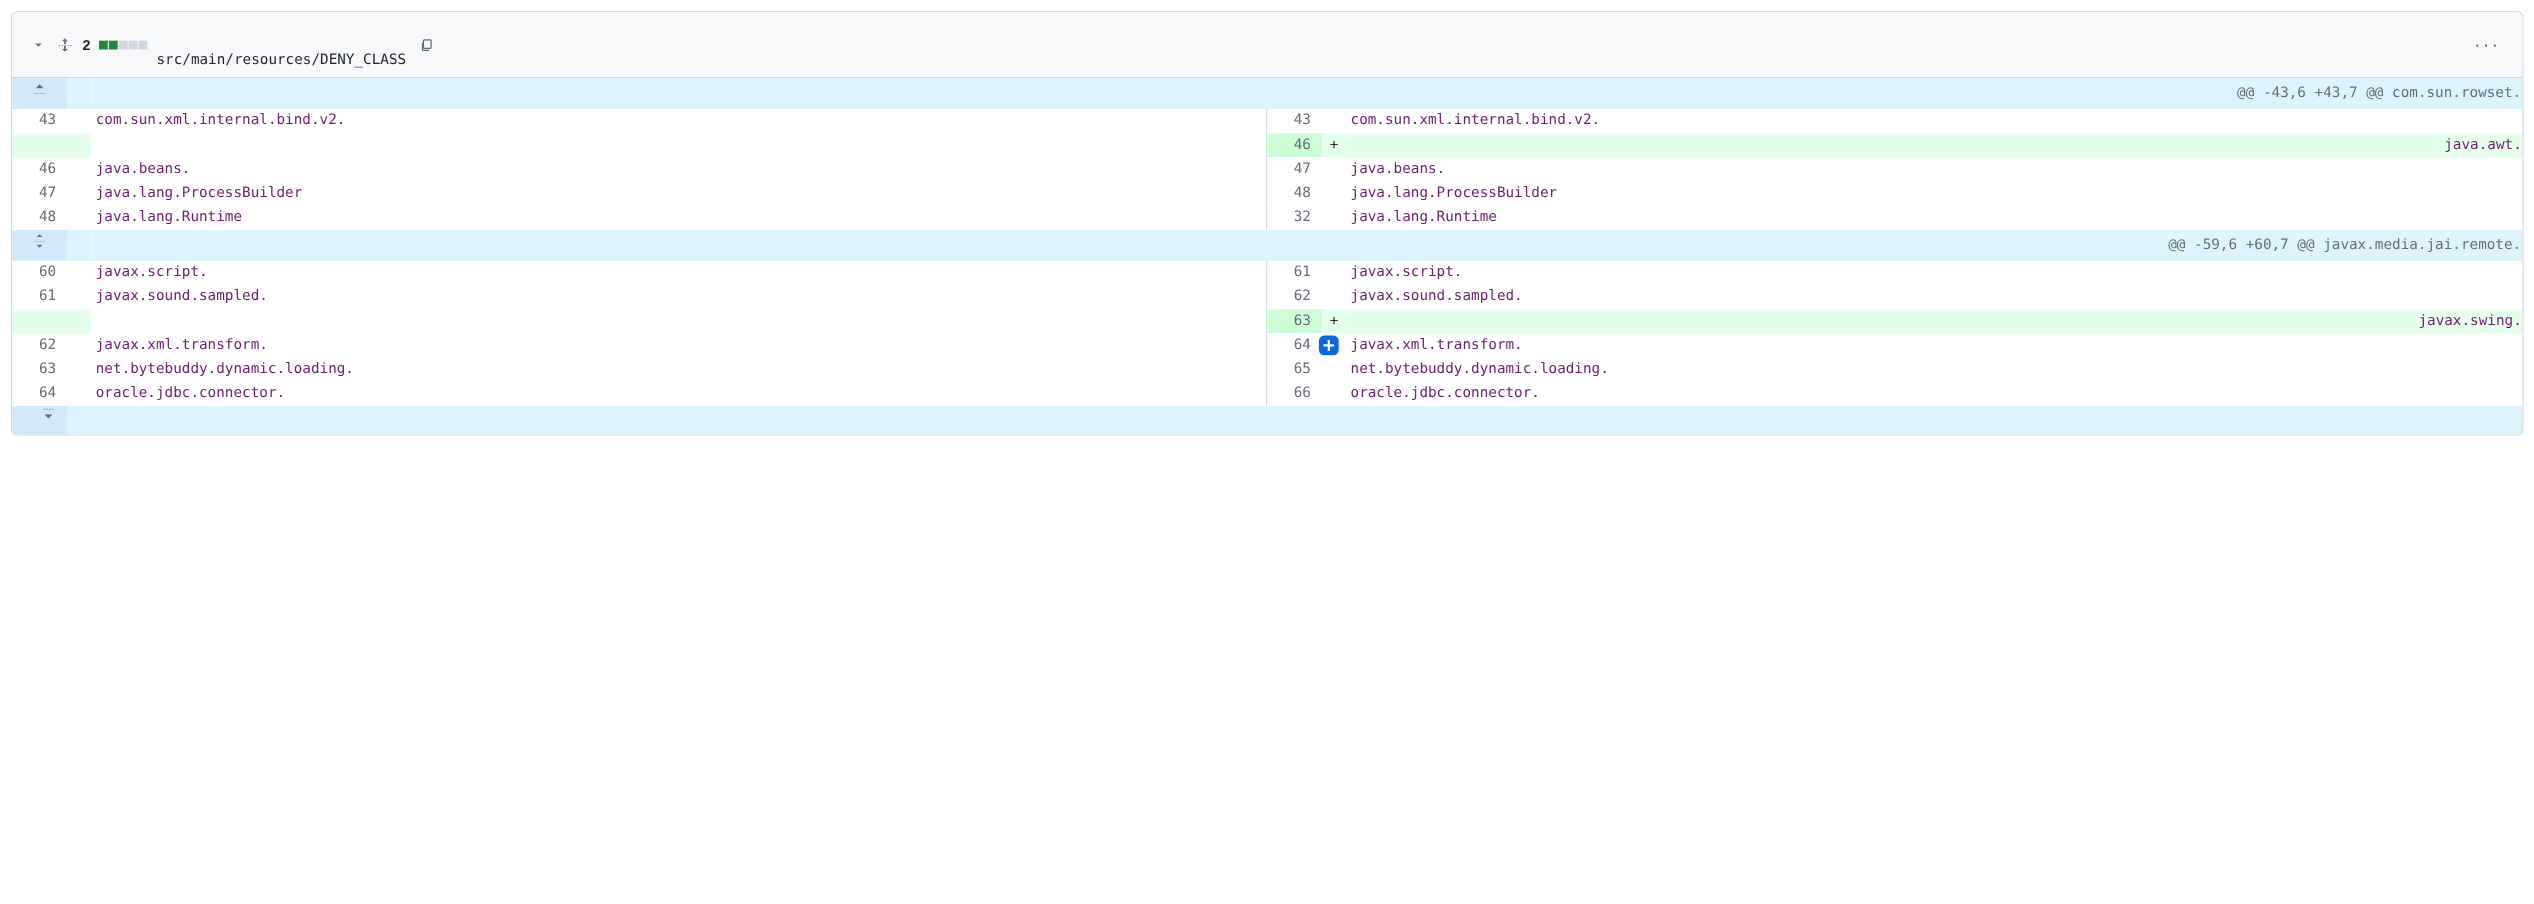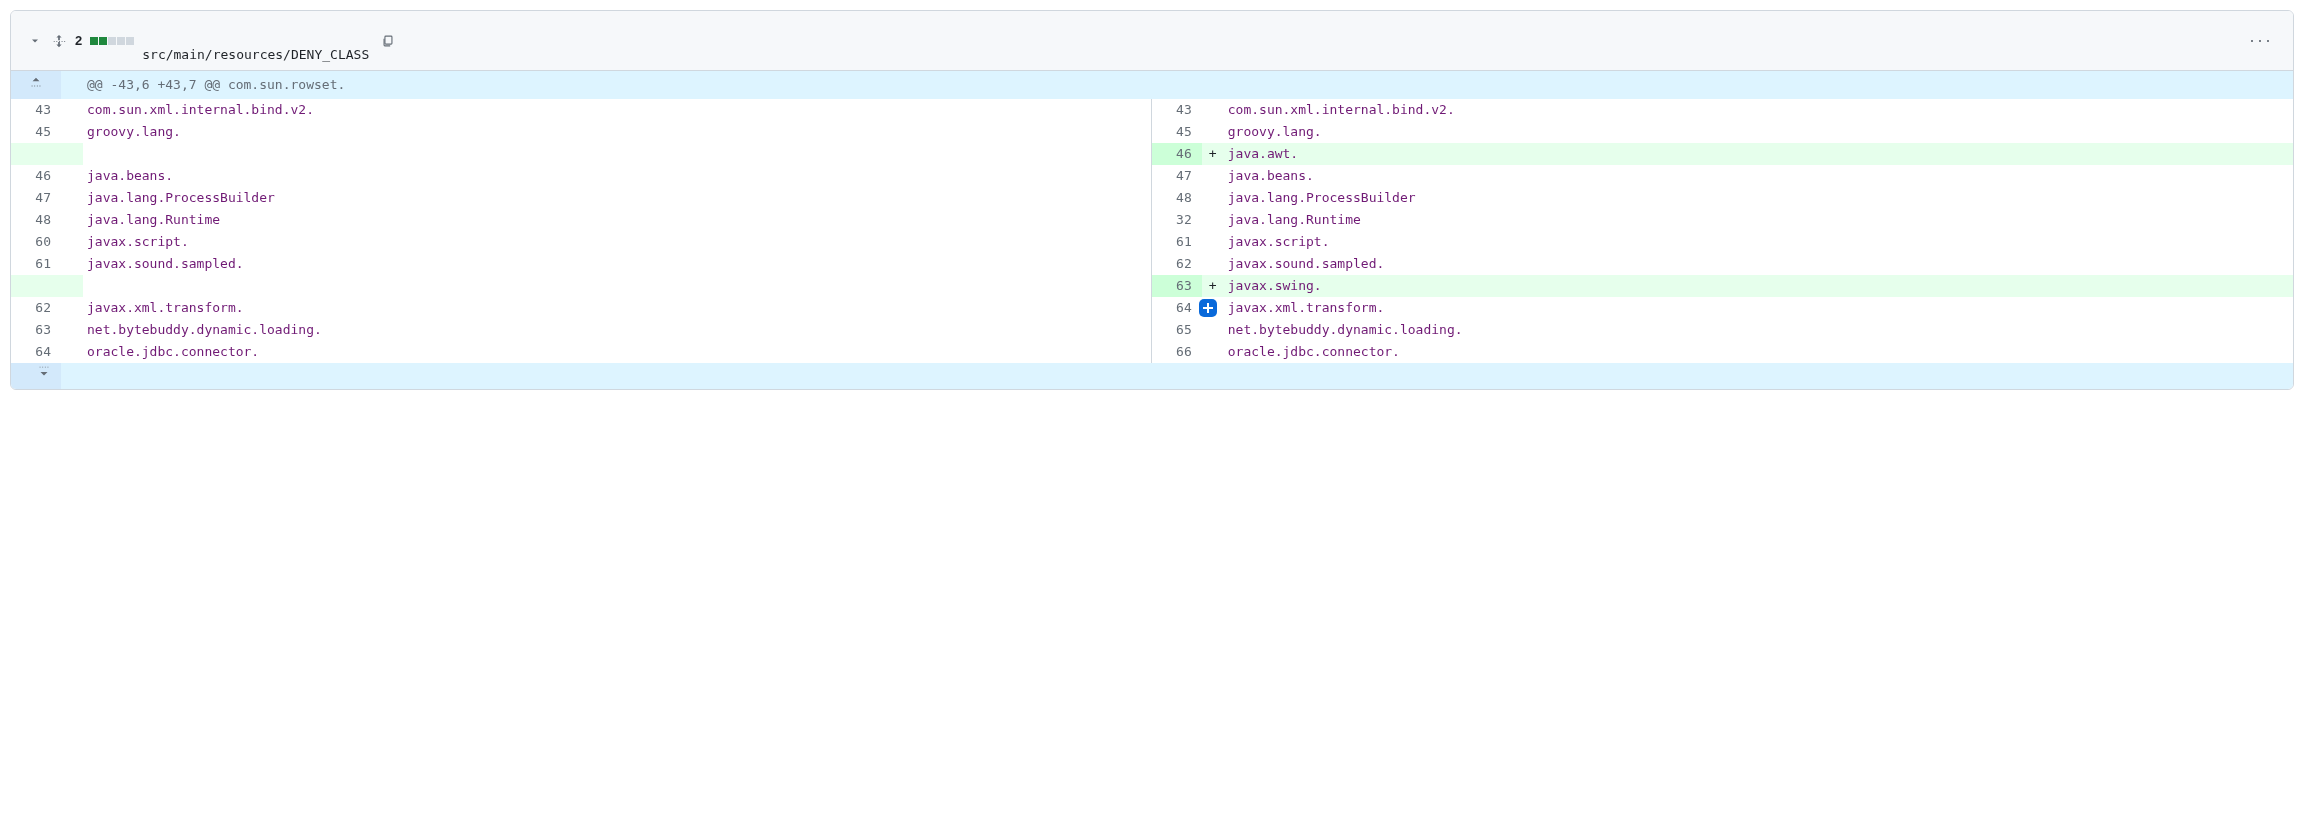--- a/index.html
+++ b/index.html
@@ -93,38 +93,39 @@
     line-height: 22px;
     padding-left: 4px;
     color: #701a75;
     border-right: 1px solid #d0d7de;
   }
   td.code.right-side { border-right: none; }
   tr.hunk td {
     background: #ddf4ff;
     color: #656d76;
     line-height: 28px;
+    text-align: right;
   }
   tr.hunk td.num {
     background: #ddf4ff;
   }
   tr.hunk td.expand-cell {
     background: #d3e9fb;
     text-align: center;
     cursor: pointer;
   }
   tr.hunk td.code { border-right: 1px solid rgba(0,0,0,0); }
   tr.addition td.num,
   tr.addition td.marker,
   tr.addition td.code.added-side {
     background: #e6ffec;
   }
   tr.addition td.num.added-num { background: #ccffd8; }
   tr.addition td.marker.added-mk { background: #e6ffec; color: #1f2328; }
-  tr.addition td.code.added-side { border-right: none; }
+  tr.addition td.code.added-side { border-right: none; text-align: right; }
   .expand-cell svg { color: #656d76; }
   tr.expander td {
     background: #ddf4ff;
     height: 26px;
     cursor: pointer;
   }
   tr.expander td.num { background: #d3e9fb; }
   .add-comment-btn {
     position: absolute;
     left: -3px;
@@ -197,28 +198,20 @@
           <td class="code" colspan="4">@@ -43,6 +43,7 @@ com.sun.rowset.</td>
         </tr>
         <tr>
           <td class="num">43</td>
           <td class="marker"></td>
           <td class="code">com.sun.xml.internal.bind.v2.</td>
           <td class="num">43</td>
           <td class="marker"></td>
           <td class="code right-side">com.sun.xml.internal.bind.v2.</td>
         </tr>
-        <tr>
-          <td class="num">45</td>
-          <td class="marker"></td>
-          <td class="code">groovy.lang.</td>
-          <td class="num">45</td>
-          <td class="marker"></td>
-          <td class="code right-side">groovy.lang.</td>
-        </tr>
         <tr class="addition">
           <td class="num"></td>
           <td class="marker"></td>
           <td class="code"></td>
           <td class="num added-num">46</td>
           <td class="marker added-mk">+</td>
           <td class="code right-side added-side">java.awt.</td>
         </tr>
         <tr>
           <td class="num">46</td>
@@ -236,20 +229,27 @@
           <td class="marker"></td>
           <td class="code right-side">java.lang.ProcessBuilder</td>
         </tr>
         <tr>
           <td class="num">48</td>
           <td class="marker"></td>
           <td class="code">java.lang.Runtime</td>
           <td class="num">32</td>
           <td class="marker"></td>
           <td class="code right-side">java.lang.Runtime</td>
+        </tr>
+        <tr class="hunk">
+          <td class="num expand-cell"><svg width="14" height="14" viewBox="0 0 16 16">
+              <path fill="currentColor" d="M8 1l3 3H5l3-3zm0 14l-3-3h6l-3 3zM3 8h1v1H3zm3 0h1v1H6zm3 0h1v1H9zm3 0h1v1h-1z"></path>
+            </svg></td>
+          <td class="marker"></td>
+          <td class="code" colspan="4">@@ -59,6 +60,7 @@ javax.media.jai.remote.</td>
         </tr>
         <tr>
           <td class="num">60</td>
           <td class="marker"></td>
           <td class="code">javax.script.</td>
           <td class="num">61</td>
           <td class="marker"></td>
           <td class="code right-side">javax.script.</td>
         </tr>
         <tr>

